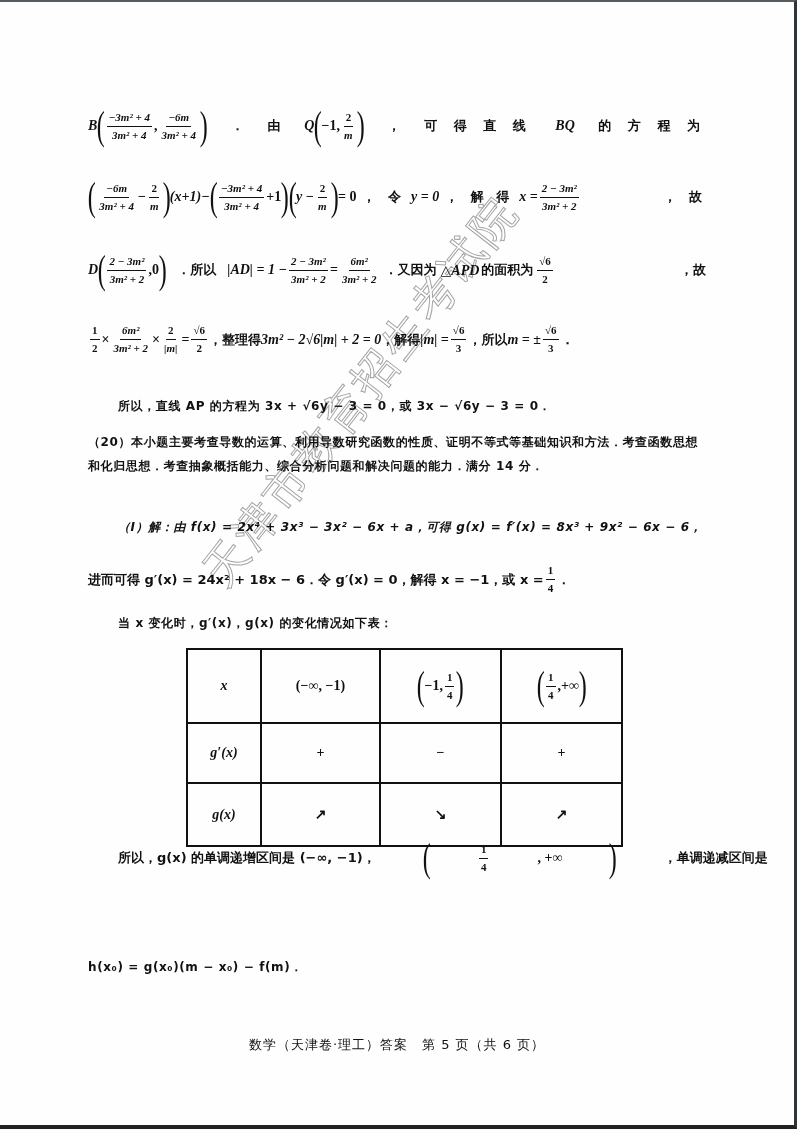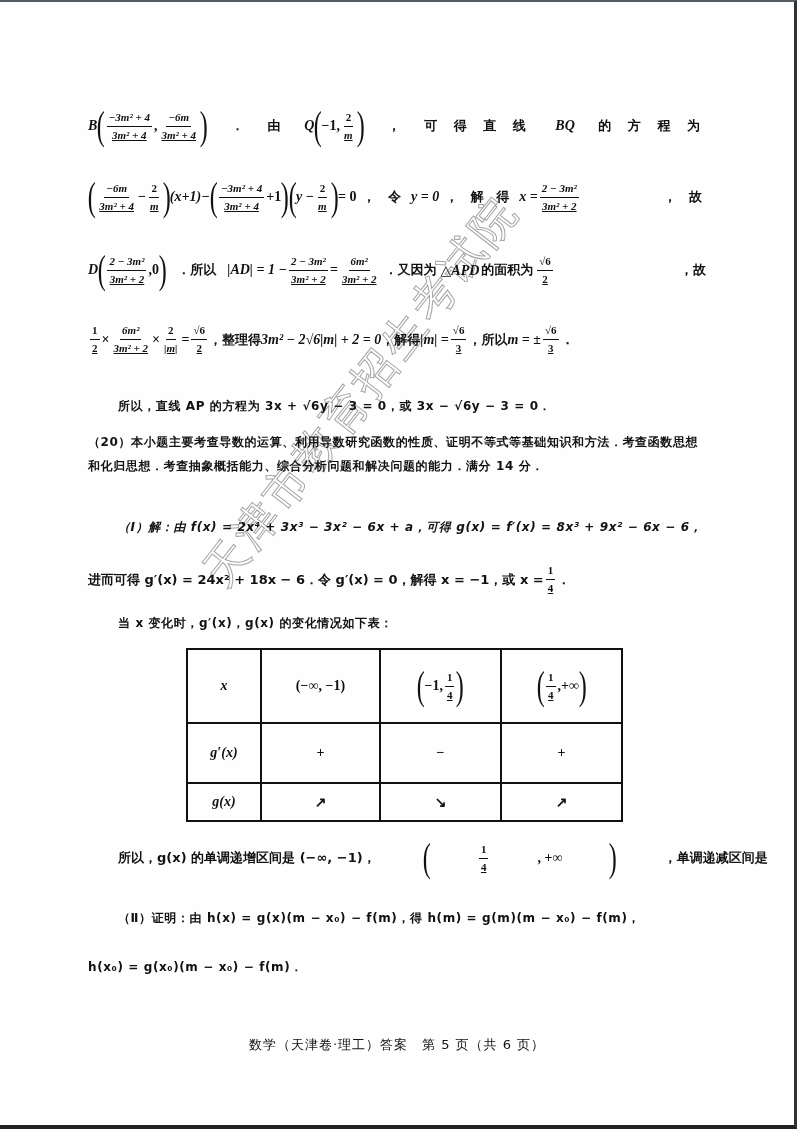--- a/index.html
+++ b/index.html
@@ -18,21 +18,21 @@
     position:absolute; left:88px; right:88px;
     font-size:14px; font-weight:bold; white-space:nowrap;
     display:flex; align-items:center;
   }
   .line.justify { justify-content:space-between; }
   .m { font-family:"Liberation Serif","DejaVu Serif",serif; font-style:italic; font-weight:bold; }
   .n { font-family:"Liberation Serif","DejaVu Serif",serif; font-style:normal; font-weight:bold; }
   .cn { font-family:"DejaVu Sans","Liberation Sans",sans-serif; font-weight:bold; font-size:13px; }
   .frac { display:inline-flex; flex-direction:column; align-items:center; vertical-align:middle; margin:0 2px; font-family:"Liberation Serif",serif; font-weight:bold; font-size:11px; }
   .frac .num { padding:0 2px; border-bottom:1.3px solid #111; line-height:17px; }
-  .frac .den { padding:0 2px; line-height:17px;text-decoration:underline; }
+  .frac .den { padding:0 2px; line-height:17px; }
   .paren { font-family:"Liberation Serif",serif; font-weight:normal; font-size:40px; line-height:40px; transform:scaleX(0.6); display:inline-block; margin:0 -3px; }
   .para {
     position:absolute; left:88px; right:88px;
     font-family:"DejaVu Sans","Liberation Sans",sans-serif; font-weight:bold; font-size:12px; line-height:24px;
     letter-spacing:0.6px;
   }
   table.var {
     position:absolute; left:186px; top:646px; border-collapse:collapse;
   }
   table.var td {
@@ -243,21 +243,21 @@
               <span class="paren">)</span>
         </span>
       </td>
     </tr>
     <tr style="height:60px;">
       <td class="m">g′(x)</td>
       <td>+</td>
       <td>−</td>
       <td>+</td>
     </tr>
-    <tr style="height:38px;">
+    <tr style="height:63px;">
       <td class="m">g(x)</td>
       <td class="arrow">↗</td>
       <td class="arrow">↘</td>
       <td class="arrow">↗</td>
     </tr>
   </tbody>
     </table>
 
   <div class="line" style="top:836px; left:118px;gap:47px;">
     <span class="cn">所以，g(x) 的单调递增区间是 (−∞, −1)，</span>
@@ -272,19 +272,16 @@
     <span class="paren">(</span>
     <span class="n">−1,</span>
     <span class="frac">
         <span class="num n">1</span>
         <span class="den n">4</span>
       </span>
     <span class="paren">)</span>
     <span class="cn">．</span>
   </div>
 
-  <div class="para" style="top:904px; left:118px;">
-    <span>（Ⅱ）</span><span style="font-weight:900;">证明：</span><span>由 h(x) = g(x)(m − x₀) − f(m)，得 h(m) = g(m)(m − x₀) − f(m)，</span>
-  </div>
   <div class="para" style="top:953px;">h(x₀) = g(x₀)(m − x₀) − f(m)．</div>
 
   <div class="footer">数学（天津卷·理工）答案　第 5 页（共 6 页）</div>
 </div>
 
 </body></html>

